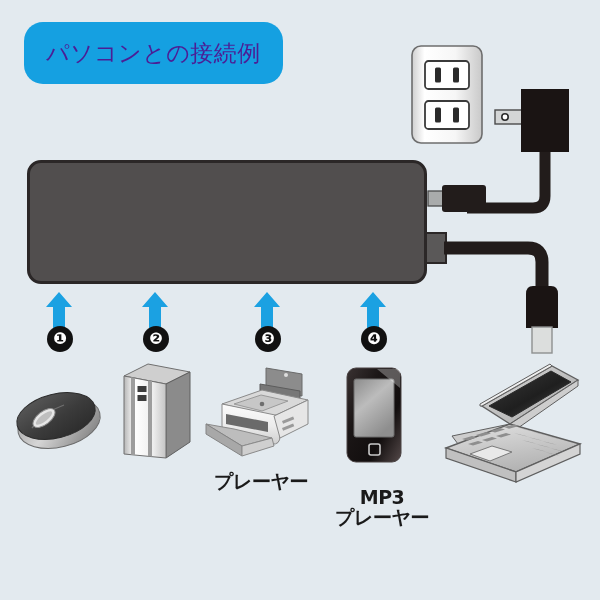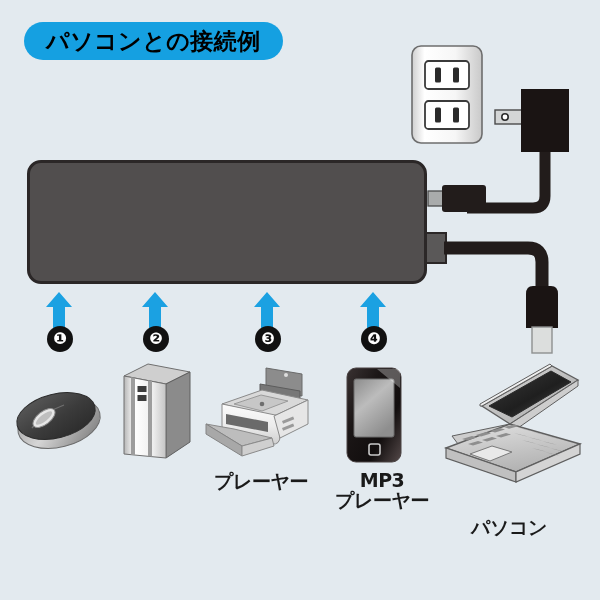--- a/index.html
+++ b/index.html
@@ -8,26 +8,26 @@
     background:#e3eaef;
     font-family:"DejaVu Sans","Liberation Sans",sans-serif;
     overflow:hidden;
     position:relative;
   }
   #stage{position:absolute;left:0;top:0;width:600px;height:600px;}
 
   
   .title-badge{
     position:absolute;left:24px;top:22px;
-    height:38px;padding:0 22px;
+    height:38px;padding:12px 22px;
     background:#15a0e1;
     border-radius:19px;
     display:flex;align-items:center;justify-content:center;
-    color:#000000;
-    font-size:23px;font-weight:bold;
+    color:#4c1d95;
+    font-size:23px;font-weight:normal;
     letter-spacing:0.5px;
     white-space:nowrap;
   }
 
   
   .hub{
     position:absolute;left:27px;top:160px;width:400px;height:124px;
     background:#514e4e;
     border:3px solid #2b2727;
     border-radius:14px;
@@ -255,21 +255,21 @@
         </linearGradient>
       </defs>
       <rect x="3" y="2" width="54" height="94" rx="9" ry="9" fill="url(#mp3Body)" stroke="#4a4242" stroke-width="1"></rect>
       <rect x="10" y="13" width="40" height="58" rx="2" fill="url(#mp3Screen)" stroke="#6c6c6c" stroke-width="1"></rect>
 
       <path d="M33 3 L56 3 L56 22 Z" fill="#ffffff" opacity="0.30"></path>
 
       <rect x="25" y="78" width="11" height="11" rx="2" fill="none" stroke="#c9c9c9" stroke-width="1.6"></rect>
     </svg>
   </div>
-  <div class="dev-label" style="left:327px;top:471px;width:110px;">MP3
+  <div class="dev-label" style="left:327px;top:488px;width:110px;">MP3
 プレーヤー</div>
 
   <div class="abs" style="left:444px;top:362px;">
     <svg width="140" height="130" viewBox="0 0 140 130">
       <defs>
         <linearGradient id="lidG" x1="0" y1="0" x2="1" y2="1">
           <stop offset="0" stop-color="#d8d8d8"></stop>
           <stop offset="1" stop-color="#a8a8a8"></stop>
         </linearGradient>
         <linearGradient id="screenG" x1="0" y1="0" x2="1" y2="1">
@@ -311,15 +311,14 @@
         <polygon points="84,75 94,77.5 99,79 89,76.5"></polygon>
         <polygon points="98,79 108,81.5 113,83 103,80.5"></polygon>
         <polygon points="78,78 88,80.5 93,82 83,79.5"></polygon>
         <polygon points="92,82 102,84.5 107,86 97,83.5"></polygon>
         <polygon points="106,86 116,88.5 121,90 111,87.5"></polygon>
         <polygon points="88,86 98,88.5 103,90 93,87.5"></polygon>
         <polygon points="101,90 111,92.5 116,94 106,91.5"></polygon>
       </g>
     </svg>
   </div>
-  <div class="dev-label" style="left:454px;top:518px;width:110px;">パソコン</div>
 
 </div>
 
 </body></html>

